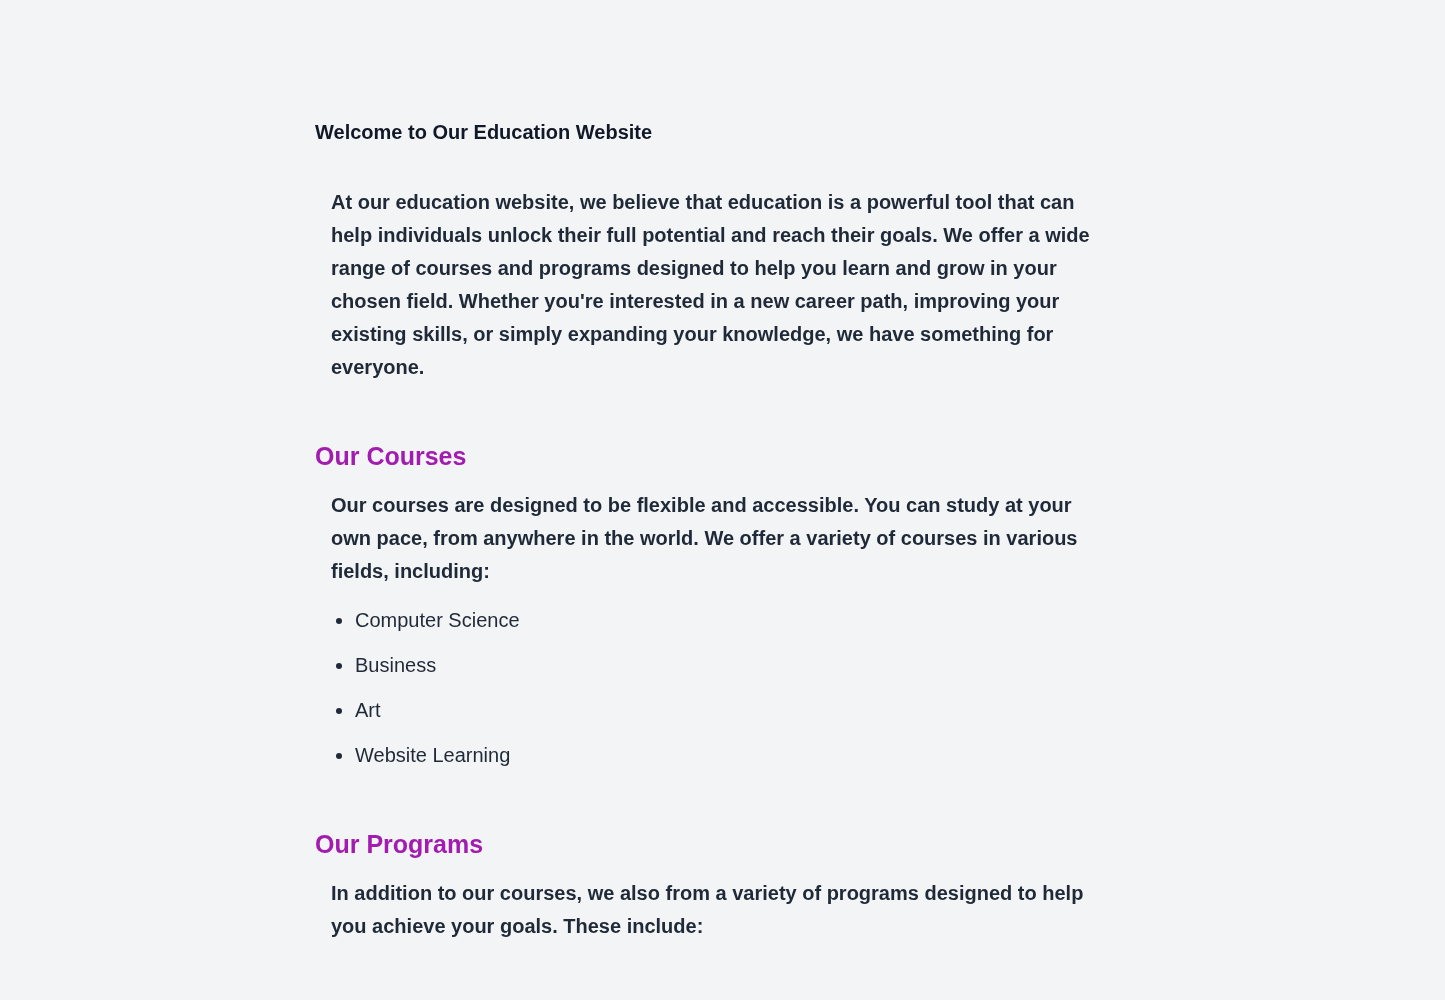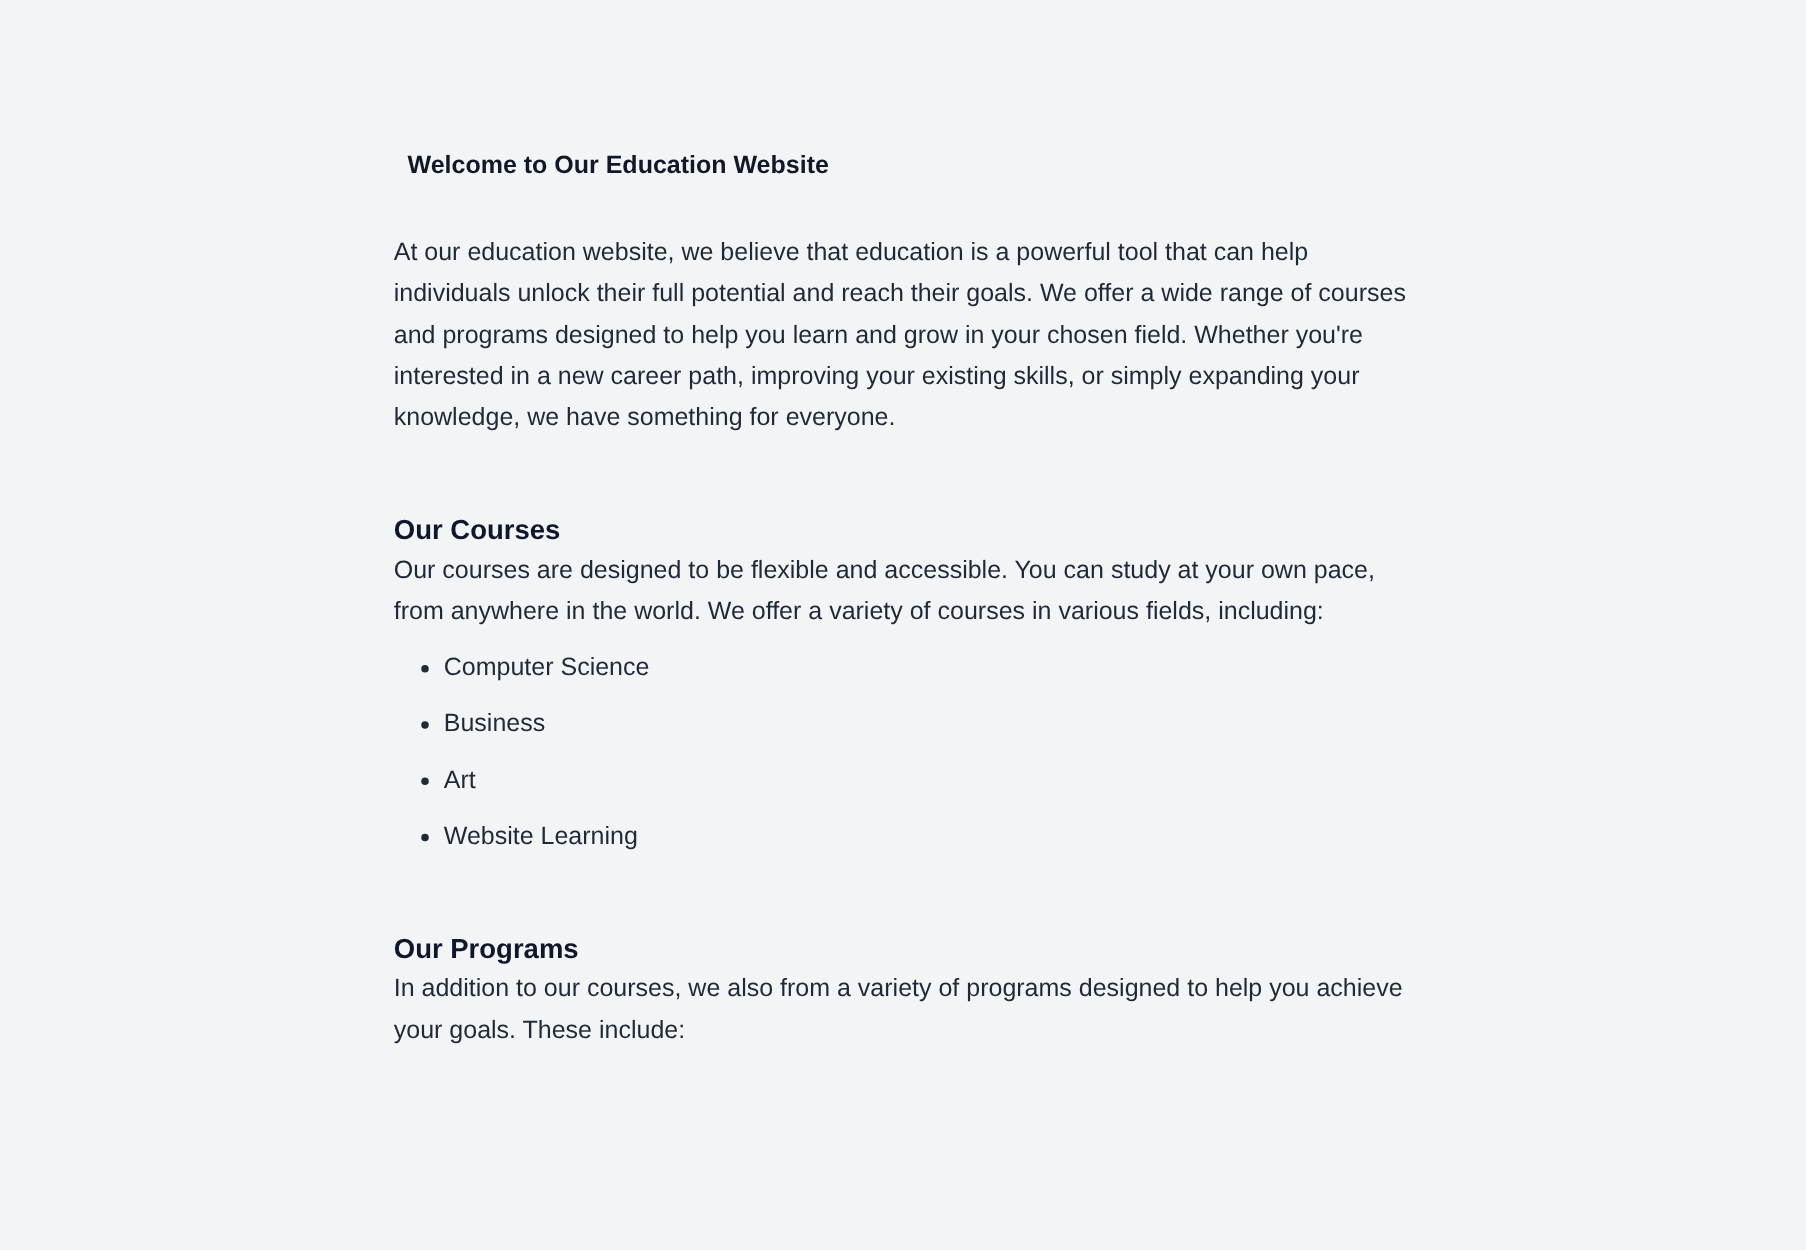--- a/index.html
+++ b/index.html
@@ -15,42 +15,42 @@
     height: 1000px;
     overflow: hidden;
     background: #f3f4f6;
   }
   .container {
     width: 815px;
     margin: 0 auto;
     padding-top: 116px;
   }
   h1.page-title {
-    margin: 0 0 37px 11px;
+    margin: 0 0 37px 0;
     font-size: 20px;
     line-height: 33px;
     font-weight: 700;
     color: #111827;
   }
   p.body-text {
-    margin: 0;
+    margin: 16px;
     font-size: 20px;
     line-height: 33px;
-    font-weight: 400;
+    font-weight: 700;
     color: #1f2937;
   }
   section.content-section {
     margin-top: 56px;
   }
   h2.section-title {
     margin: 0;
-    font-size: 22px;
+    font-size: 25px;
     line-height: 33px;
     font-weight: 700;
-    color: #0f172a;
+    color: #a21caf;
   }
   ul.bullet-list {
     margin: 8px 0 0 0;
     padding: 0 0 0 28px;
     list-style: disc outside;
     font-size: 20px;
     line-height: 33px;
     color: #1f2937;
   }
   ul.bullet-list li {

